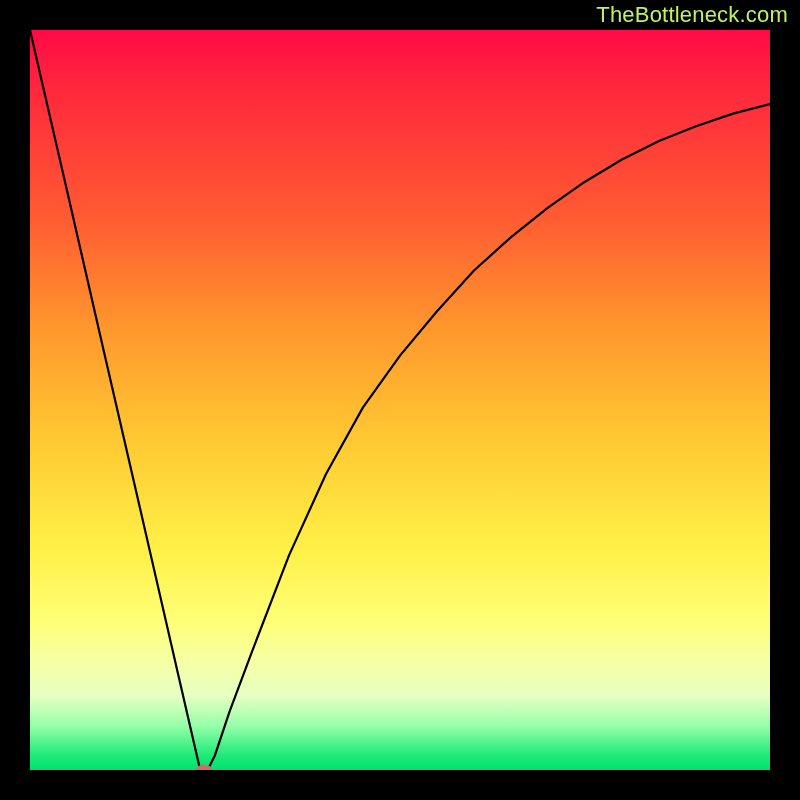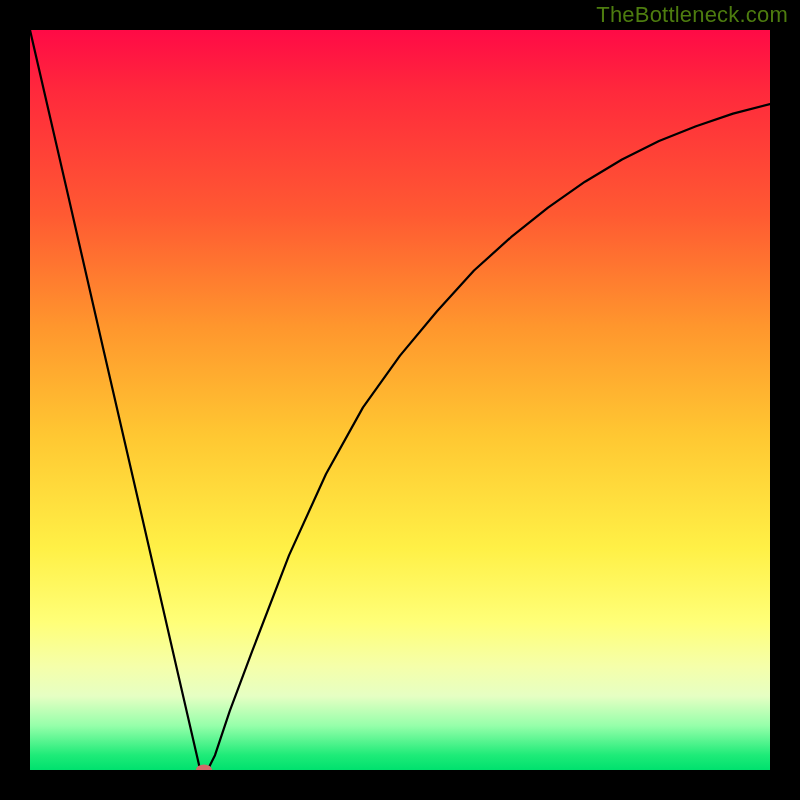--- a/index.html
+++ b/index.html
@@ -14,21 +14,21 @@
   .container {
     position: relative;
     width: 800px;
     height: 800px;
     background: #000;
   }
   .watermark {
     position: absolute;
     top: 2px;
     right: 12px;
-    color: #4d7c0f;
+    color: #bef264;
     font-size: 22px;
     letter-spacing: 0.2px;
     font-weight: 500;
     z-index: 10;
   }
   .plot-area {
     position: absolute;
     left: 30px;
     top: 30px;
     width: 740px;

